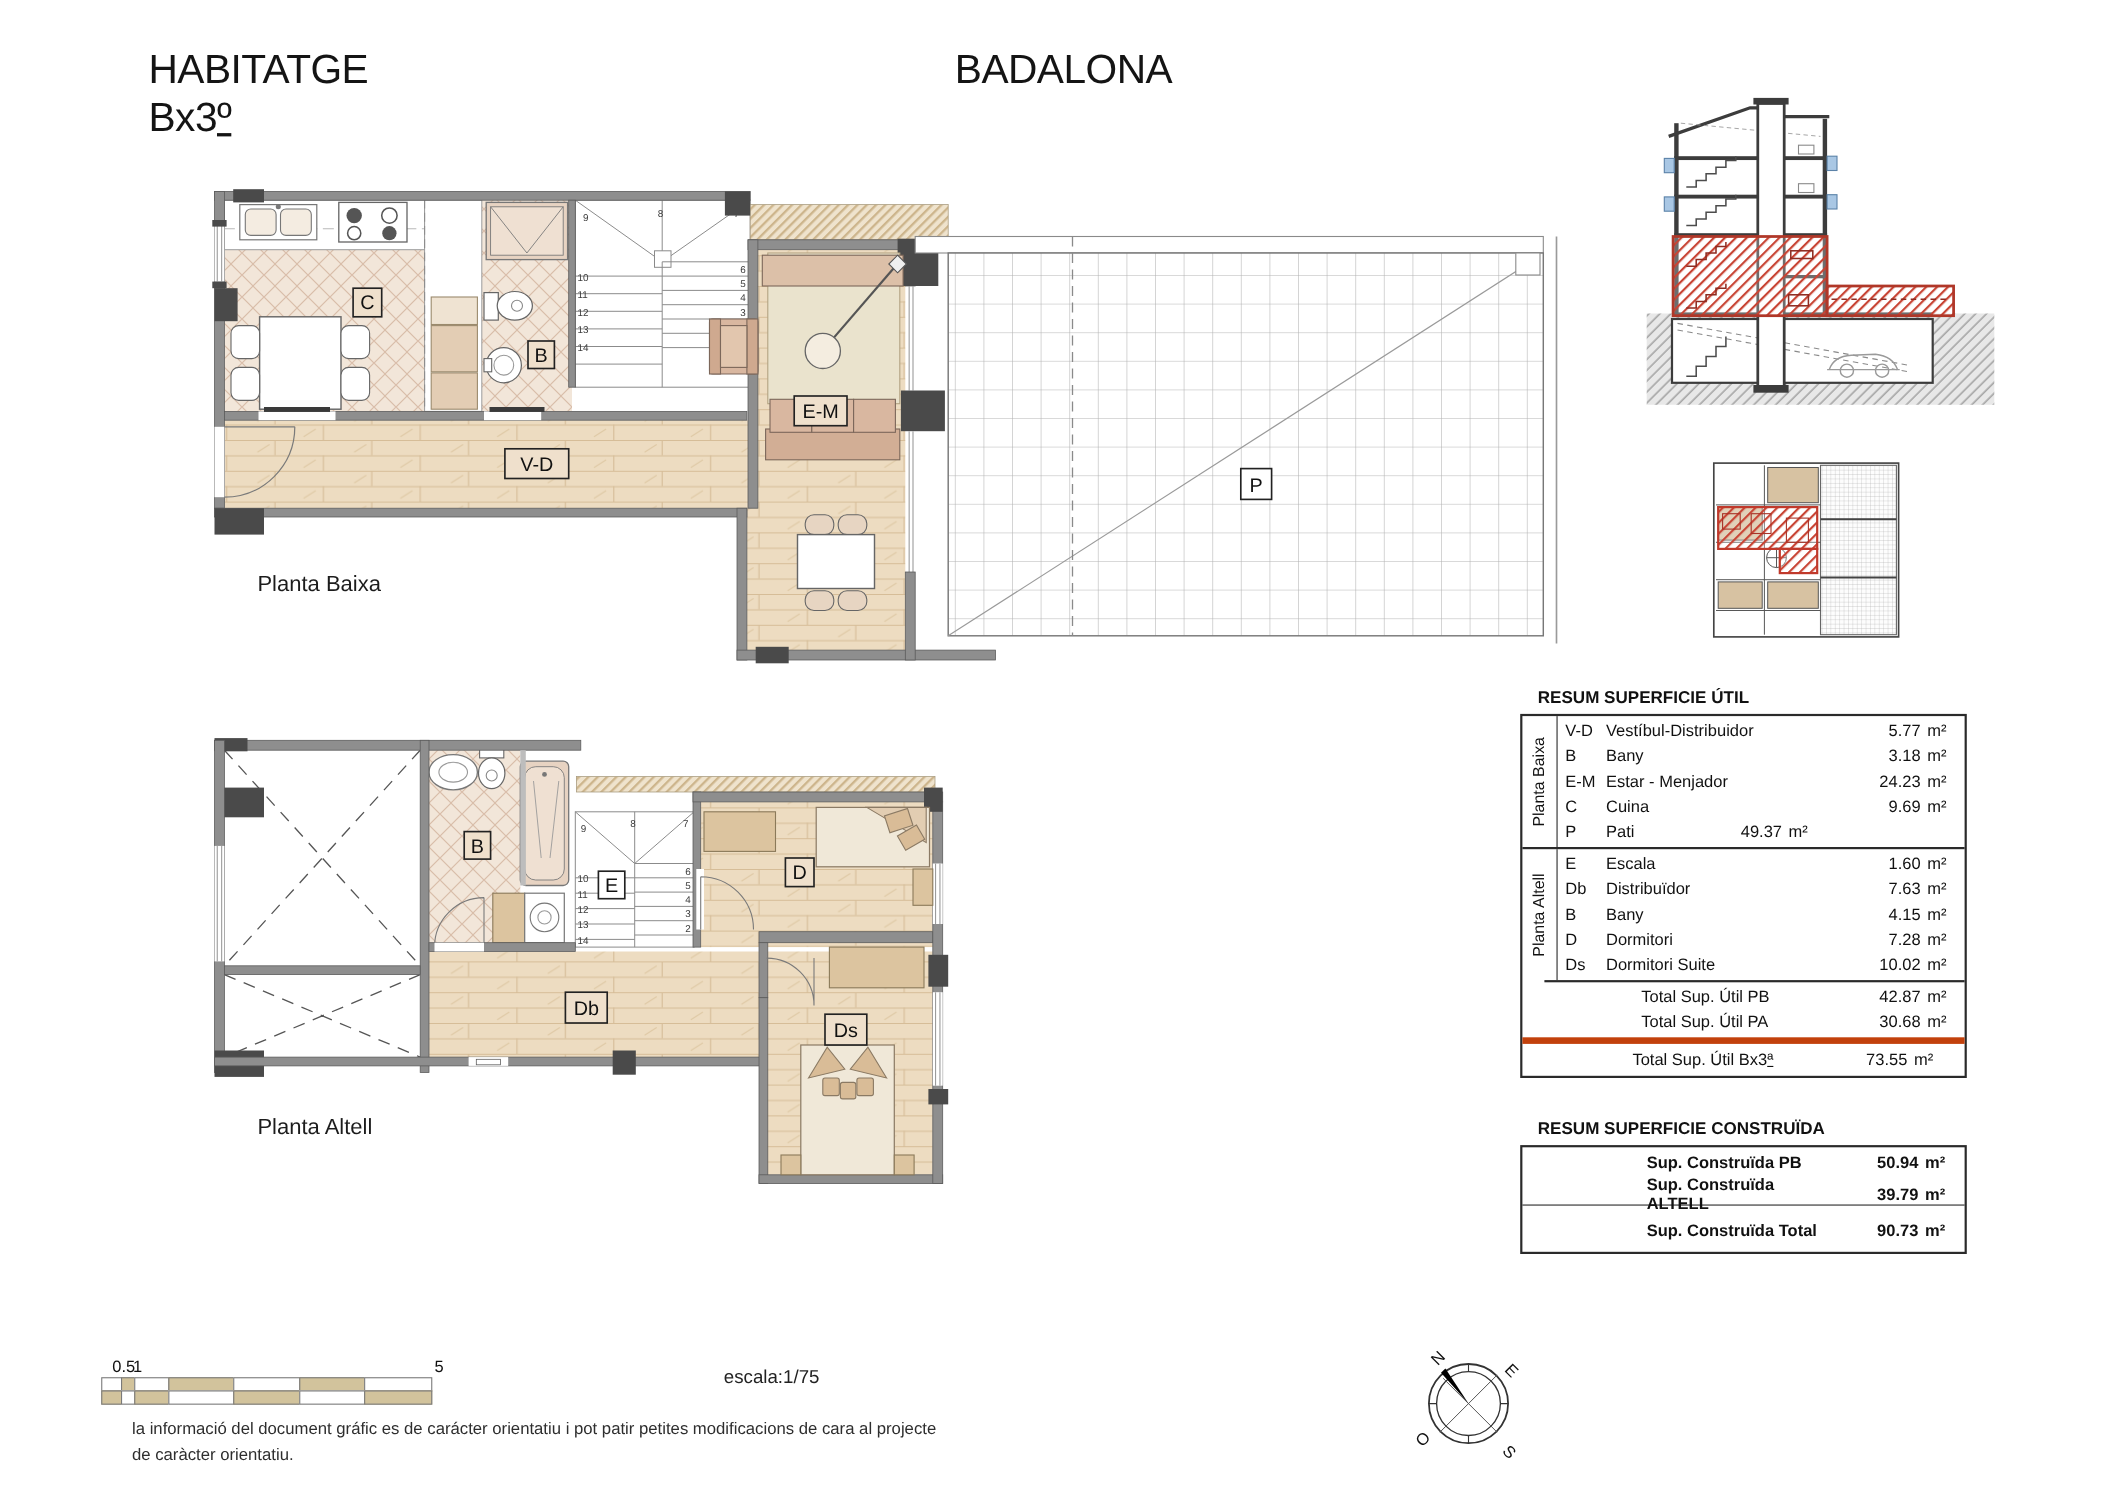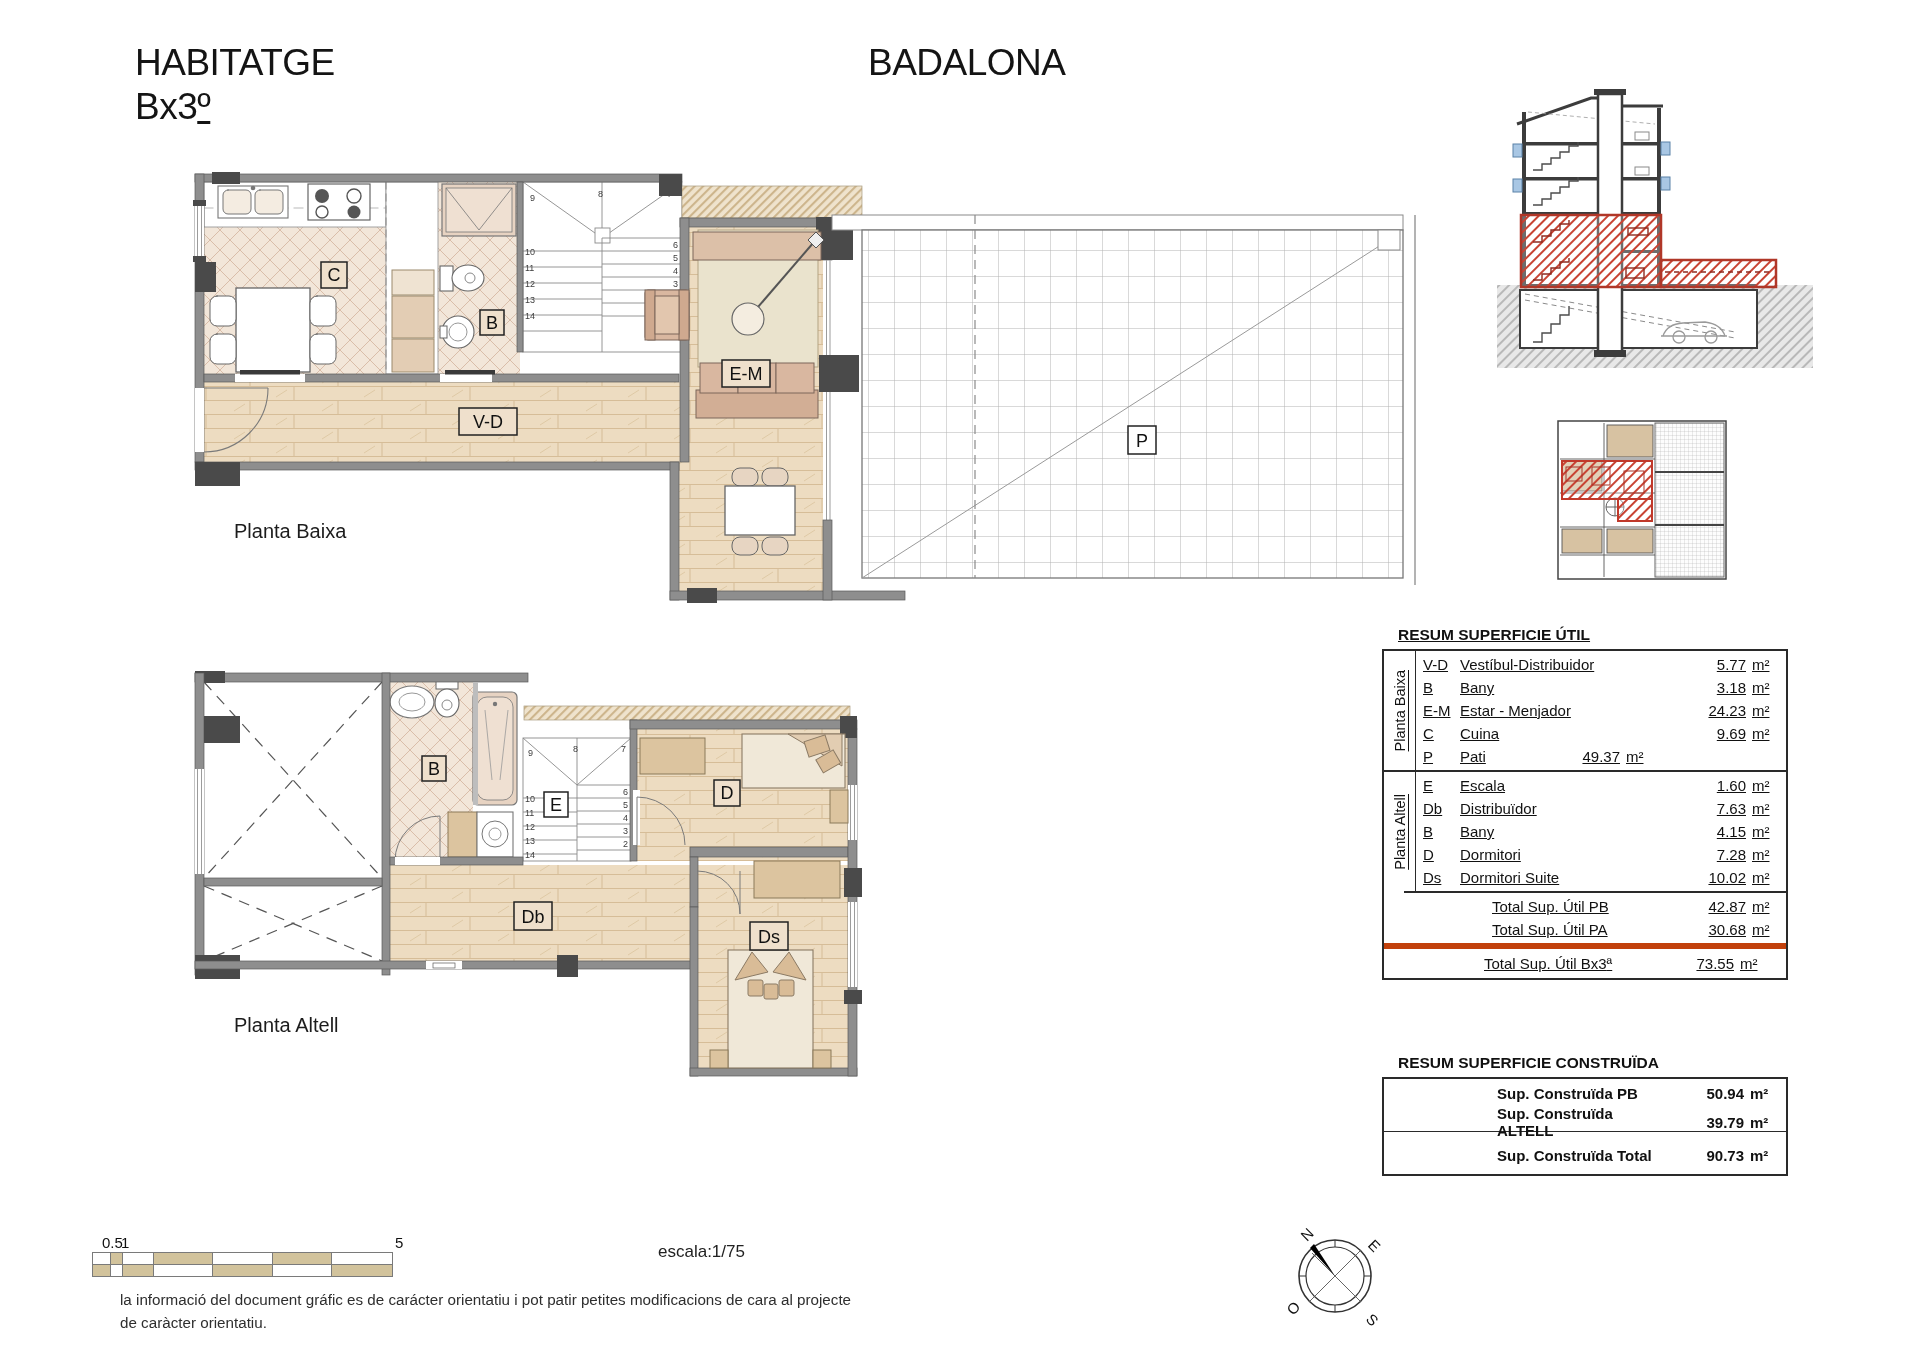--- a/index.html
+++ b/index.html
@@ -488,21 +488,21 @@
       <rect x="66" y="84" width="34" height="22" fill="url(#redhatch)" stroke="#c0392b" stroke-width="2"></rect>
       <g stroke="#a93226" fill="none" stroke-width="1">
         <rect x="14" y="52" width="16" height="14"></rect>
           <rect x="40" y="52" width="18" height="18"></rect>
           <rect x="72" y="56" width="20" height="22"></rect>
       </g>
     </g>
   </svg>
 
   
-  <div class="tbl" style="left:1382px;top:626px;text-decoration:underline;">
+  <div class="tbl" style="left:1382px;top:626px;">
     <div class="tbl-title">RESUM SUPERFICIE ÚTIL</div>
     <div class="box">
       <div class="grp">
         <div class="rotcell">
             <span class="rot">Planta Baixa</span>
           </div>
         <div class="grp-rows">
           <div class="arow">
               <span class="acode">V-D</span>
               <span>Vestíbul-Distribuidor</span>
@@ -589,21 +589,21 @@
         <div class="totrow">
             <span><span>Total Sup. Útil Bx3</span><span class="ord">ª</span></span>
             <span class="aval">73.55</span>
             <span class="aunit">m²</span>
           </div>
       </div>
     </div>
   </div>
 
   
-  <div class="tbl btbl" style="left:1382px;top:1018px;margin-top:36px;">
+  <div class="tbl btbl" style="left:1382px;top:1018px;">
     <div class="tbl-title">RESUM SUPERFICIE CONSTRUÏDA</div>
     <div class="box">
       <div class="rows">
         <div class="arowb">
             <span>Sup. Construïda PB</span>
             <span class="aval">50.94</span>
             <span class="aunit">m²</span>
           </div>
         <div class="arowb">
             <span>Sup. Construïda ALTELL</span>

